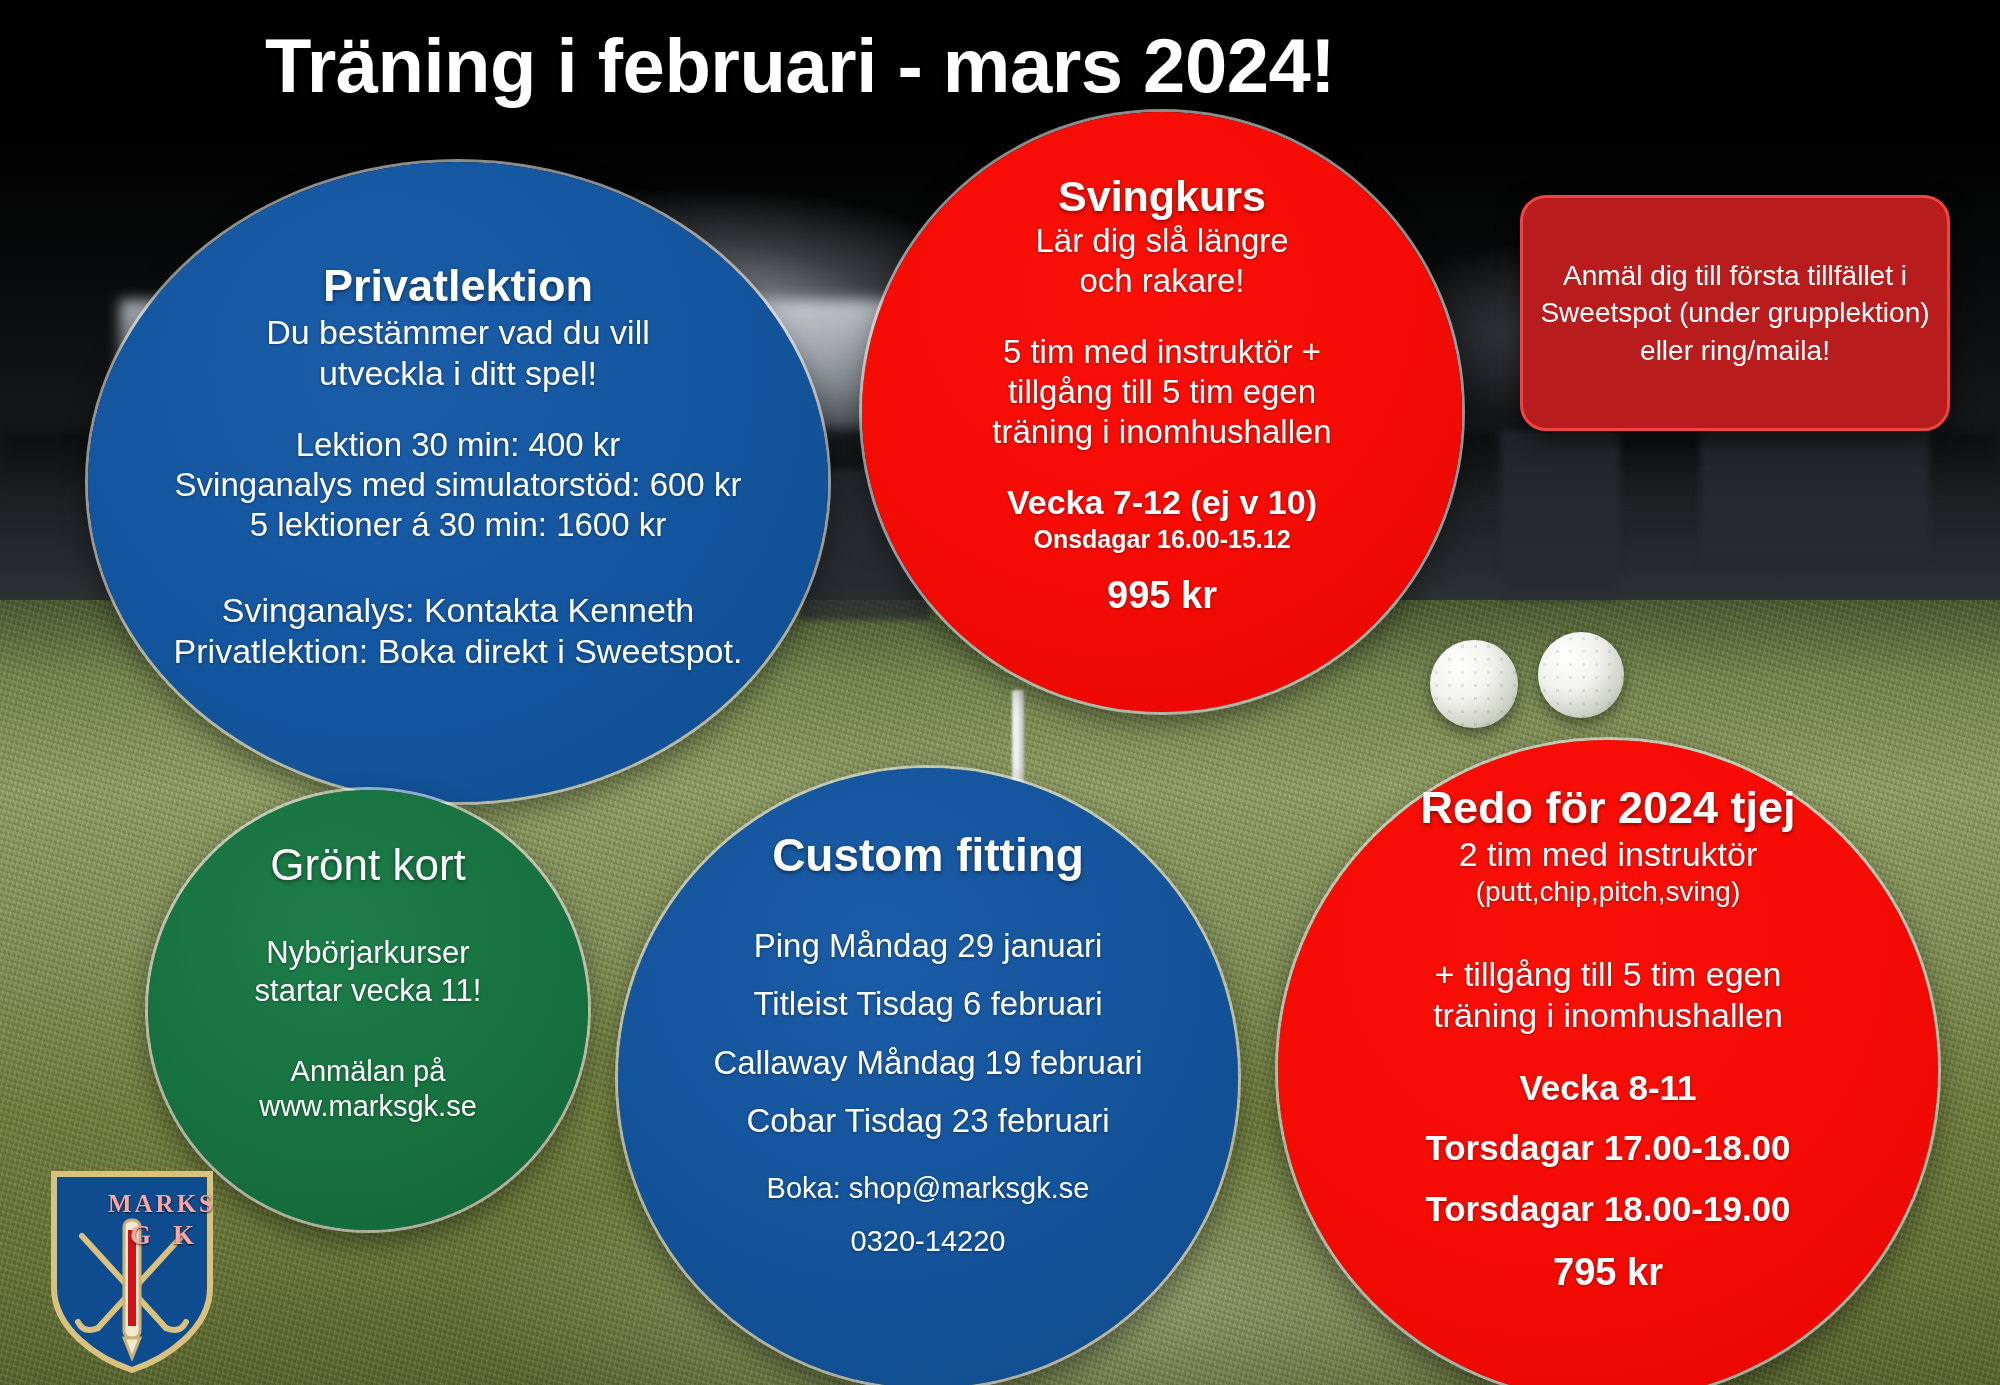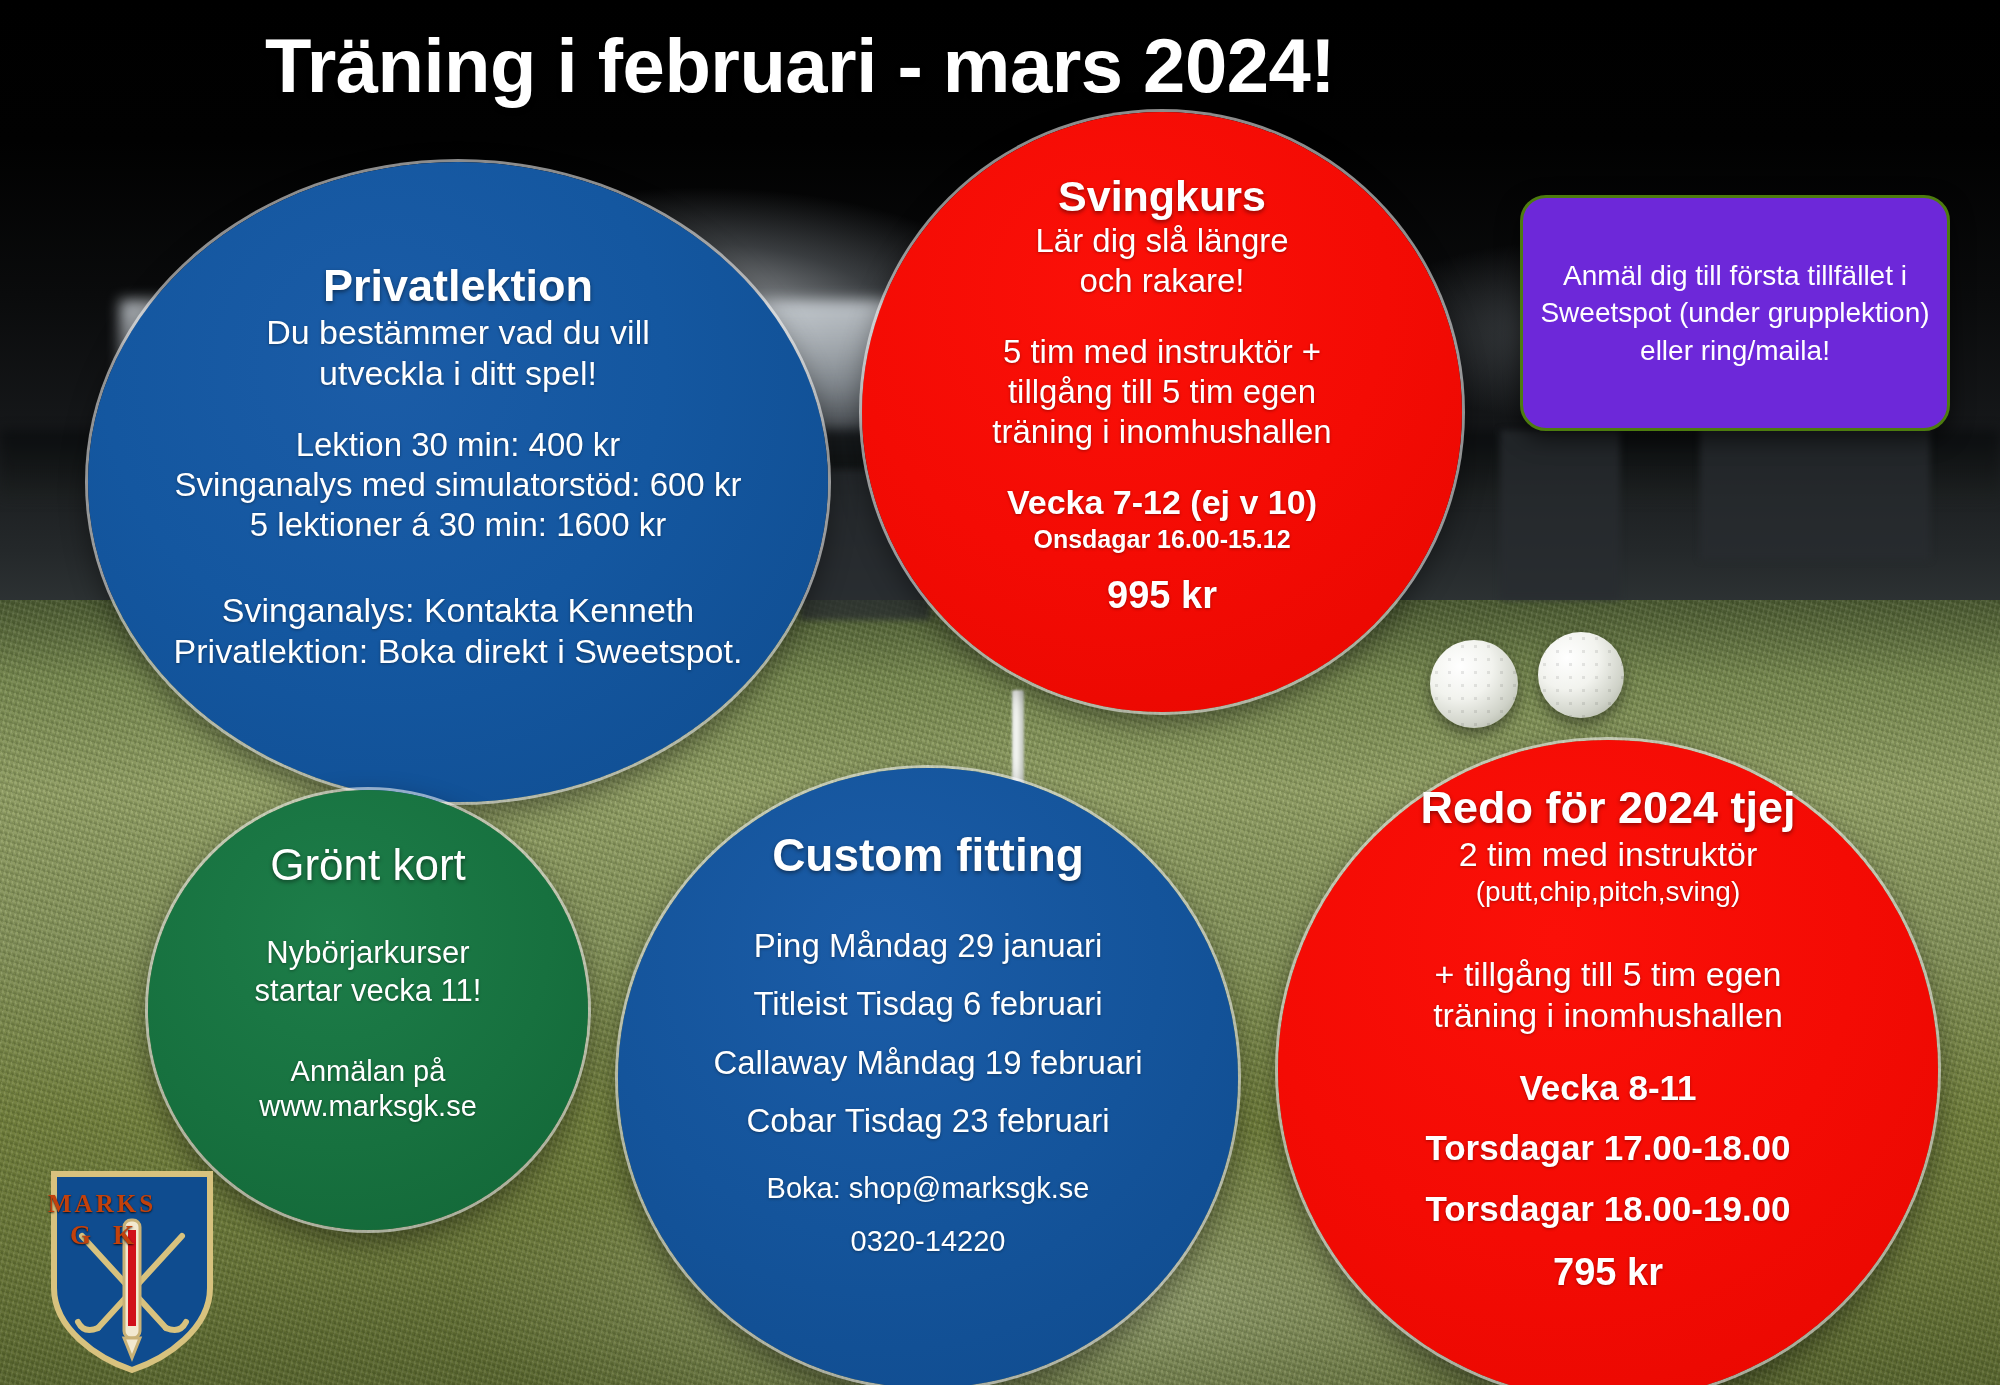--- a/index.html
+++ b/index.html
@@ -174,22 +174,22 @@
   #redo p { font-size: 34px; }
   #redo .sub { font-size: 28px; }
   #redo .week { font-size: 35px; font-weight: 700; }
   #redo .price { font-size: 38px; font-weight: 700; }
 
   
   #note {
     position: absolute;
     left: 1520px; top: 195px;
     width: 424px; height: 230px;
-    background: #6d28d9;
-    border: 3px solid #4d7c0f;
+    background: #b91c1c;
+    border: 3px solid #ef4444;
     border-radius: 26px;
     color: #ffffff;
     display: flex;
     align-items: center;
     justify-content: center;
     box-shadow: 0 8px 22px rgba(0,0,0,.6);
   }
   #note p {
     margin: 0;
     font-size: 28px;
@@ -199,24 +199,24 @@
 
   
   #crest {
     position: absolute;
     left: 48px; top: 1168px;
     width: 168px; height: 208px;
   }
   #crest .crest-text {
     position: absolute;
     left: 0; right: 0;
-    color: #c2410c;
+    color: #fca5a5;
     font-family: "Liberation Serif", serif;
     font-weight: 700;
-    text-align: left;
+    text-align: right;
     letter-spacing: 3px;
     text-shadow: 0 1px 2px rgba(0,0,0,.8);
   }
   #crest .line1 { top: 22px; font-size: 25px; }
   #crest .line2 { top: 52px; font-size: 27px; letter-spacing: 22px; text-indent: 22px; }
 </style>
 </head>
 <body>
 
 <div id="poster">

